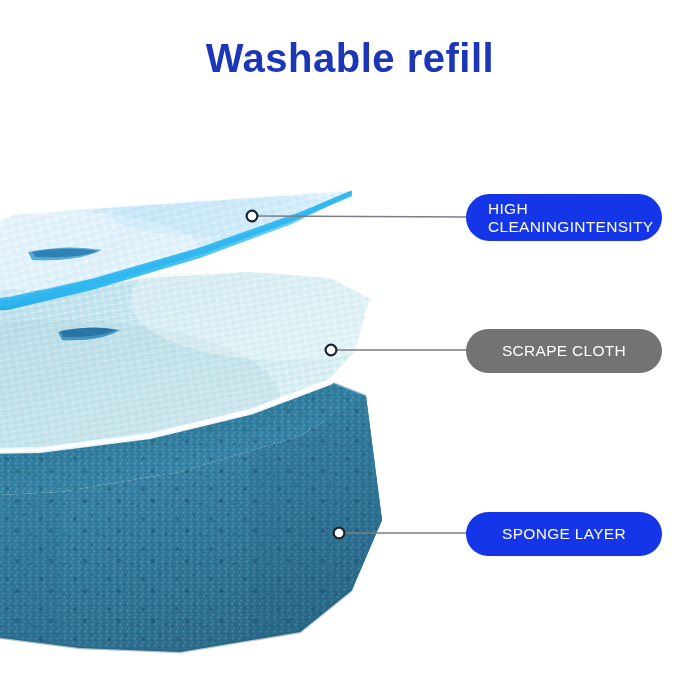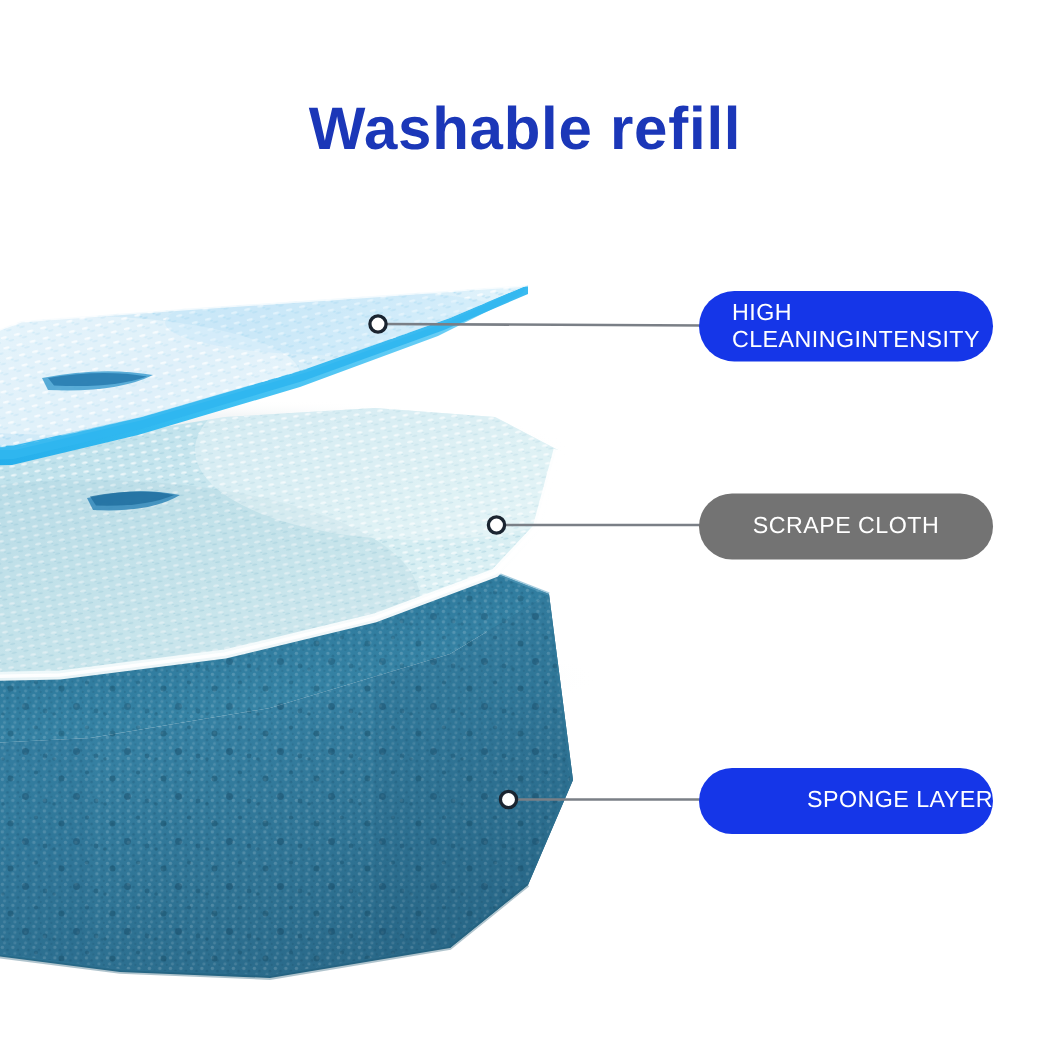--- a/index.html
+++ b/index.html
@@ -75,21 +75,21 @@
     justify-content: center;
   }
   #callout-2 .txt { text-align: center; }
   #callout-3 {
     left: 466px;
     top: 512px;
     width: 196px;
     height: 44px;
     justify-content: center;
   }
-  #callout-3 .txt { text-align: right; }
+  #callout-3 .txt { text-align: left; margin-left: 36px; }
 
   
   #leaders {
     position: absolute;
     left: 0; top: 0;
     width: 700px; height: 700px;
     pointer-events: none;
   }
 </style>
 </head>
@@ -251,21 +251,21 @@
         <ellipse cx="230" cy="215" rx="120" ry="22" fill="#bfe6f8" opacity="0.35"></ellipse>
       </g>
 
       <path d="M 28,252 Q 68,244 102,250 Q 78,262 32,260 Z" fill="#3f9fd0" opacity="0.85"></path>
       <path d="M 32,252 Q 68,246 98,251 Q 76,259 36,257 Z" fill="#2478ad" opacity="0.8"></path>
 
       <path d="M -38,234 L 14,214 L 122,206 L 240,198 L 352,190" fill="none" stroke="#ffffff" stroke-width="2" opacity="0.75"></path>
     </g>
   </svg>
 
-  <div id="page-title" style="color: rgb(27, 55, 184); margin-top: 28px;">Washable refill</div>
+  <div id="page-title" style="color: rgb(27, 55, 184);">Washable refill</div>
 
   <svg id="leaders" viewBox="0 0 700 700">
     <g>
       <line x1="252" y1="216" x2="470" y2="217" stroke="#7a7f86" stroke-width="1.7"></line>
       <circle cx="252" cy="216" r="5.4" fill="#ffffff" stroke="#1a2430" stroke-width="2.2"></circle>
     </g>
     <g>
       <line x1="331" y1="350" x2="470" y2="350" stroke="#7a7f86" stroke-width="1.7"></line>
       <circle cx="331" cy="350" r="5.4" fill="#ffffff" stroke="#1a2430" stroke-width="2.2"></circle>
     </g>

